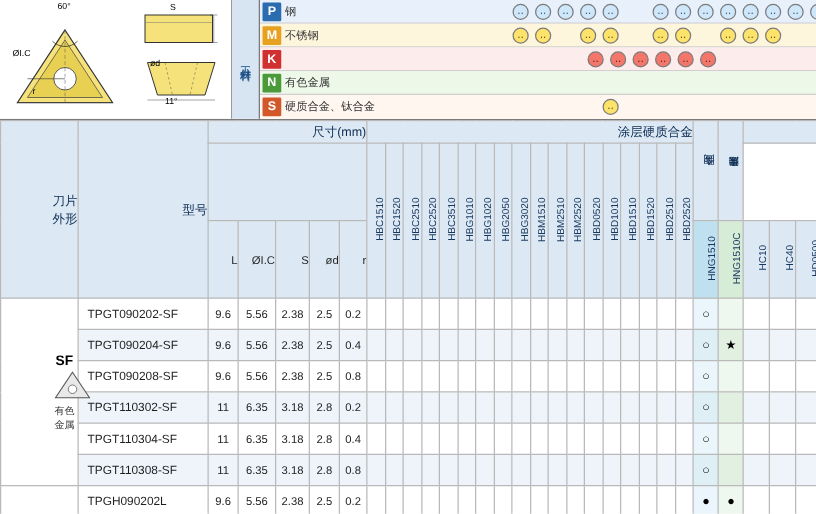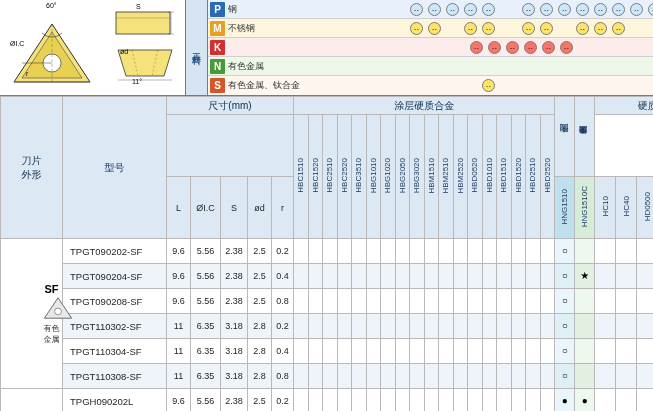--- a/index.html
+++ b/index.html
@@ -90,21 +90,21 @@
 
   
   .tbl { position: absolute; left: 0; top: 96px; width: 653px; height: 315px; }
   table { border-collapse: collapse; width: 653px; table-layout: fixed; }
   th, td {
     border: 1px solid #b9b9b9;
     font-size: 9px; color: #1f1f1f;
     text-align: center; vertical-align: middle;
     padding: 0;
   }
-  thead th { background: #dce9f5; font-weight: normal; }
+  thead th { background: #dce9f5; font-weight: normal; text-align: right; }
   .hdr-shape { width: 62px; background: #dce9f5; font-size: 10px; color: #0d2c52; }
   .hdr-model { width: 104px; background: #dce9f5; font-size: 10px; color: #0d2c52; }
   .hdr-dim { background: #dce9f5; font-size: 10px; color: #0d2c52; }
   .hdr-coat { background: #dce9f5; font-size: 10px; color: #0d2c52; }
   .hdr-cermet { background: #dce9f5; font-size: 9px; color: #0d2c52; }
   .hdr-carb { background: #dce9f5; font-size: 10px; color: #0d2c52; }
 
   .vcode {
     height: 62px;
     background: #dce9f5;
@@ -227,21 +227,21 @@
             <div class="dot red" style="left: 332px;">··</div>
           </div>
         </div>
         <div class="mat-row row-n">
           <div class="mat-badge" style="background: rgb(74, 154, 58);">N</div>
           <div class="mat-name">有色金属</div>
           <div class="mat-dots"></div>
         </div>
         <div class="mat-row row-s">
           <div class="mat-badge" style="background: rgb(210, 88, 42);">S</div>
-          <div class="mat-name">有色金属、钛合金</div>
+          <div class="mat-name">硬质合金、钛合金</div>
           <div class="mat-dots">
             <div class="dot yellow" style="left: 166px;">··</div>
           </div>
         </div>
       </div>
   </div>
 
   <div class="tbl">
     <table>
       <colgroup>

